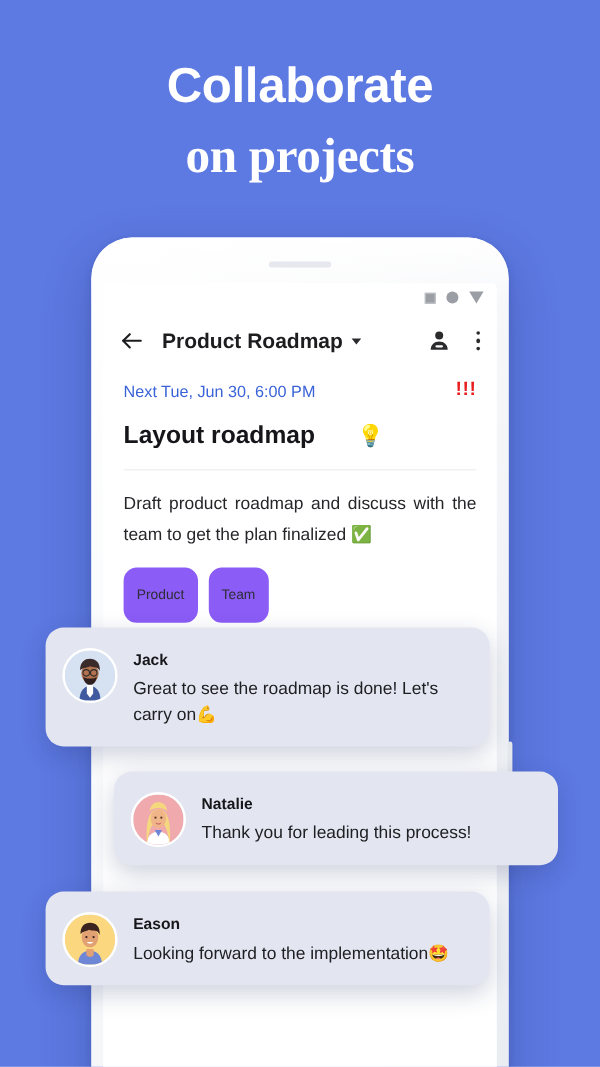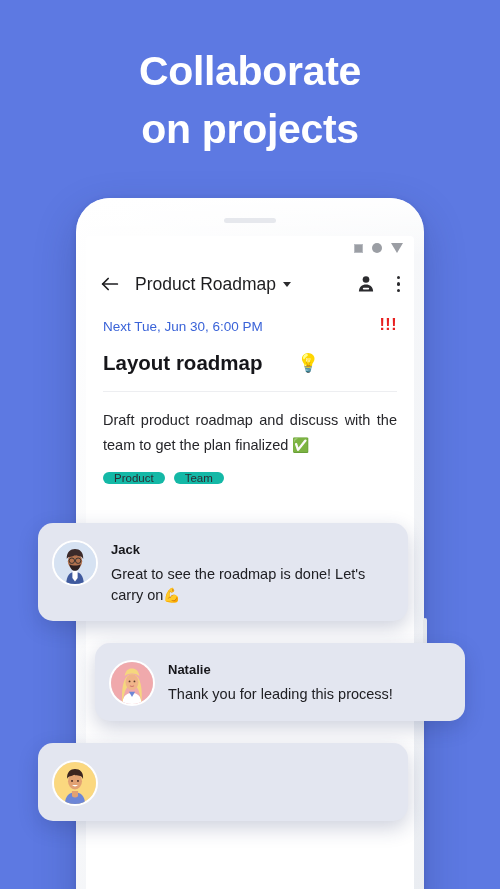--- a/index.html
+++ b/index.html
@@ -10,21 +10,21 @@
   }
   body { background:#5D79E2; position:relative; }
 
   
   .headline{
     position:absolute; top:42px; left:0; width:500px;
     text-align:center; color:#ffffff;
     font-size:41px; line-height:58px; font-weight:bold;
     letter-spacing:-0.3px;
   }
-  .headline .l2{ display:block; }
+  .headline .l2{ display:block;font-family:Liberation Serif, serif; }
 
   
   .phone{
     position:absolute; left:76px; top:198px;
     width:348px; height:720px;
     background:linear-gradient(120deg,#ffffff 0%,#f7f8fa 45%,#e9ecf1 100%);
     border-radius:34px 34px 22px 22px;
     box-shadow:0 16px 40px rgba(36,50,110,.30), 0 2px 6px rgba(36,50,110,.18);
   }
   .phone-gloss{
@@ -64,21 +64,21 @@
     border-right:6px solid transparent; border-top:10px solid #9b9ea4;
   }
 
   
   .appbar{
     height:48px; display:flex; align-items:center;
     padding:0 12px 0 13px;
   }
   .back-arrow{ width:22px; height:22px; flex:none; }
   .appbar-title{
-    margin-left:14px; font-size:17.5px; font-weight:normal;
+    margin-left:14px; font-size:17.5px; font-weight:bold;
     color:#1d1d1f; white-space:nowrap;
   }
   .caret{
     margin-left:7px; width:0; height:0;
     border-left:4.5px solid transparent;
     border-right:4.5px solid transparent;
     border-top:5.5px solid #2b2b2e;
   }
   .appbar-spacer{ flex:1; }
   .person-icon{ width:20px; height:20px; flex:none; margin-right:19px; }
@@ -101,22 +101,22 @@
   .divider{ margin-top:16px; height:1px; background:#edeef1; }
 
   .task-desc{
     margin-top:16px; font-size:14.5px; line-height:25px;
     color:#26262a; text-align:justify;
   }
   .task-desc .emj{ font-size:14px; }
 
   .tags{ margin-top:14px; display:flex; gap:9px; }
   .tag{
-    background:#14b8a6; color:#2d2d33;
-    font-size:11.5px; padding:0 11px; border-radius:11px;
+    background:#8b5cf6; color:#2d2d33;
+    font-size:11.5px; padding:17px 11px; border-radius:11px;
     white-space:nowrap;
   }
 
   
   .card{
     position:absolute;
     background:#e3e6f0;
     border-radius:15px;
     box-shadow:0 7px 20px rgba(30,45,100,.22);
     display:flex; align-items:flex-start;
@@ -257,13 +257,19 @@
       <rect width="48" height="48" fill="#fbd87f"></rect>
       <path d="M12.5 48 C12.5 38.5 18 34.5 24 34.5 C30 34.5 35.5 38.5 35.5 48 Z" fill="#6d86d6"></path>
       <path d="M20.5 33 h7 v6 q-3.5 3 -7 0 z" fill="#e2a173"></path>
       <ellipse cx="24" cy="22" rx="8" ry="9.3" fill="#e2a173"></ellipse>
       <path d="M15 19 C14.5 11.5 19 8 24 8 C29.5 8 34 11.5 33.2 19.5 C31 13.5 27 16.5 23 14.5 C19.8 16.5 17 15.5 15 19 Z" fill="#3b2420"></path>
       <circle cx="20.6" cy="21.6" r="1.1" fill="#3b2420"></circle>
       <circle cx="27.4" cy="21.6" r="1.1" fill="#3b2420"></circle>
       <path d="M20.6 26.3 q3.4 3.2 6.8 0 z" fill="#ffffff"></path>
     </svg>
   </span>
+  <span class="card-body">
+    <span class="c-name">Eason</span>
+    <div class="c-text">
+      <span>Looking forward to the implementation</span><span class="emj">🤩</span>
+    </div>
+  </span>
 </div>
 
 </body></html>

